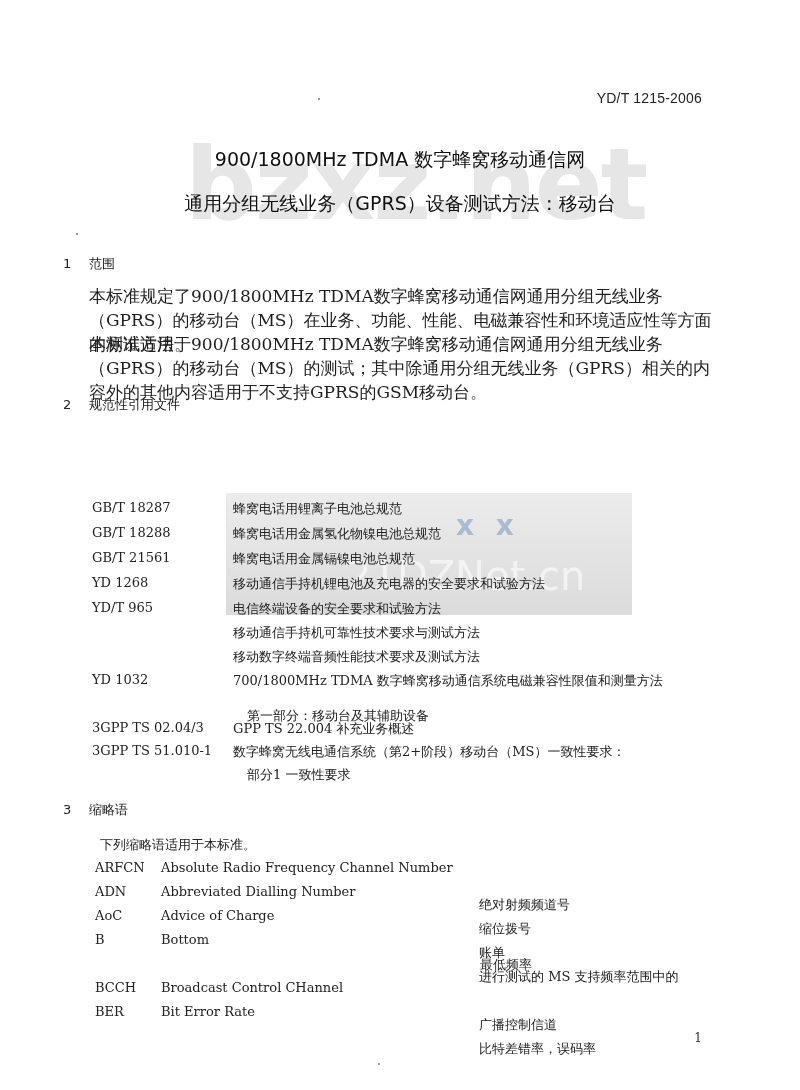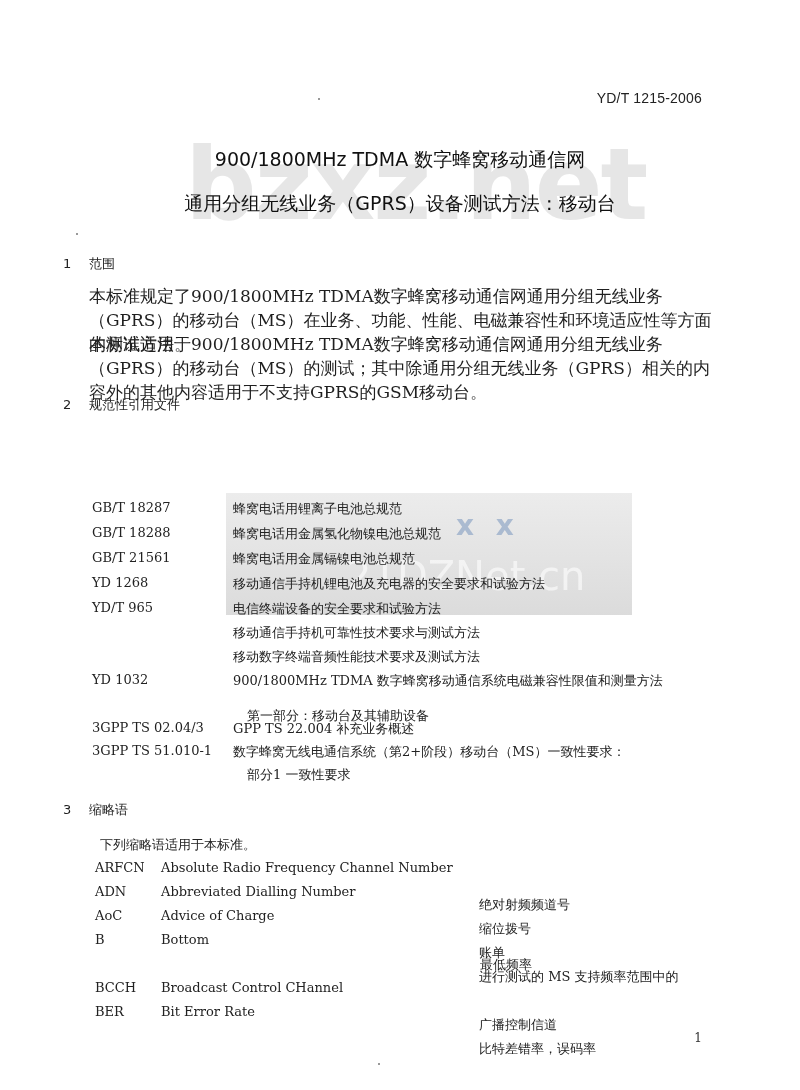--- a/index.html
+++ b/index.html
@@ -120,21 +120,21 @@
   <div class="ref-row" style="top:624px;">
     <span class="ref-code"></span>
     <span class="ref-title">移动通信手持机可靠性技术要求与测试方法</span>
   </div>
   <div class="ref-row" style="top:648px;">
     <span class="ref-code"></span>
     <span class="ref-title">移动数字终端音频性能技术要求及测试方法</span>
   </div>
   <div class="ref-row" style="top:672px;">
     <span class="ref-code">YD 1032</span>
-    <span class="ref-title">900/1800MHz TDMA 数字蜂窝移动通信系统电磁兼容性限值和测量方法</span>
+    <span class="ref-title">700/1800MHz TDMA 数字蜂窝移动通信系统电磁兼容性限值和测量方法</span>
   </div>
   <div class="ref-cont" style="top:695px;margin-top:12px;">第一部分：移动台及其辅助设备</div>
   <div class="ref-row" style="top:720px;">
     <span class="ref-code">3GPP TS 02.04/3</span>
     <span class="ref-title">GPP TS 22.004 补充业务概述</span>
   </div>
   <div class="ref-row" style="top:743px;">
     <span class="ref-code">3GPP TS 51.010-1</span>
     <span class="ref-title">数字蜂窝无线电通信系统（第2+阶段）移动台（MS）一致性要求：</span>
   </div>

